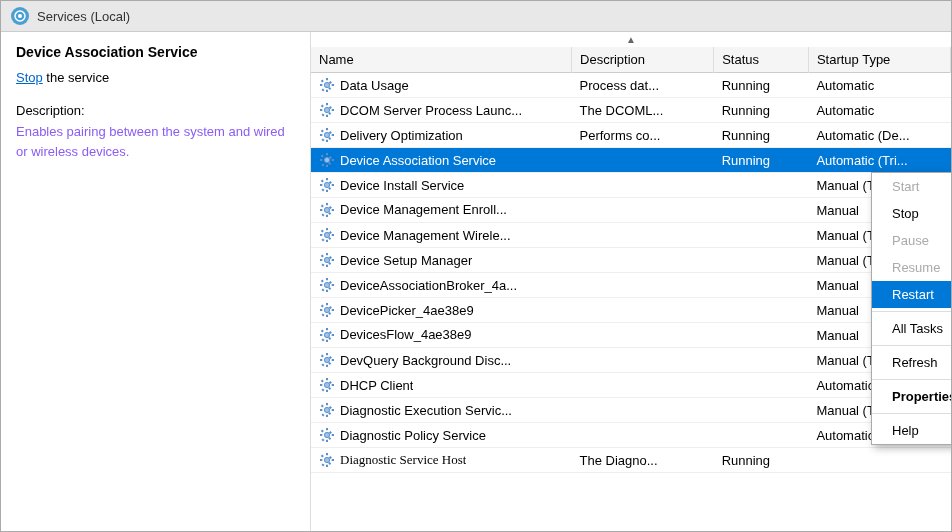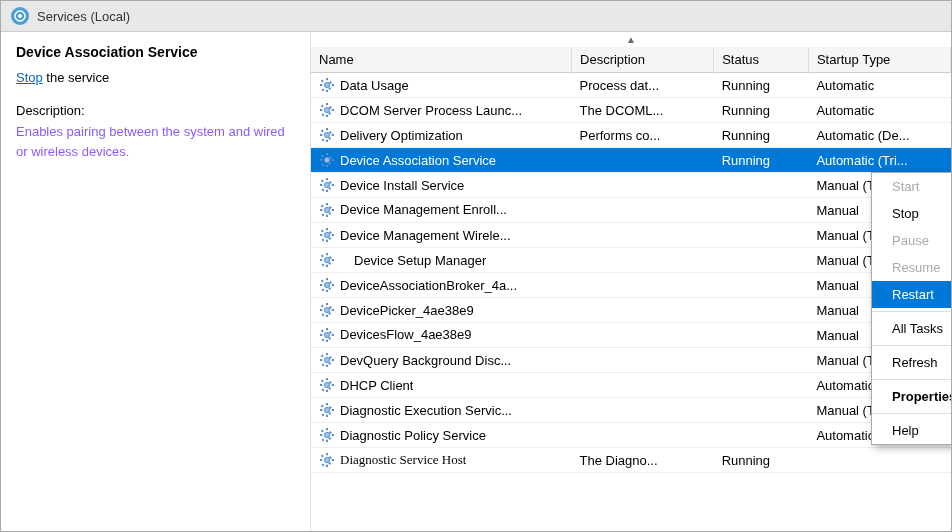--- a/index.html
+++ b/index.html
@@ -353,21 +353,21 @@
                     <path d="M7 1h2v2.3h-2zM7 12.7h2V15h-2zM1 7h2.3v2H1zM12.7 7H15v2h-2.3zM3.2 2.5l1.6 1.6-1.4 1.4L1.8 3.9zM10.6 9.9l1.6 1.6-1.4 1.4-1.6-1.6zM2.5 12.8l1.4-1.4 1.6 1.6-1.4 1.4zM9.9 5.4l1.4-1.4 1.6 1.6-1.4 1.4z" fill="#5a8fcc"></path>
                     <circle cx="8" cy="8" r="2.5" fill="#a0c4e8" stroke="#5a8fcc" stroke-width="0.8"></circle>
                   </svg>
                   <span style="overflow: hidden; text-overflow: ellipsis; white-space: nowrap;">Device Management Wirele...</span>
                 </td>
                 <td class="col-desc"></td>
                 <td class="col-status"></td>
                 <td class="col-startup">Manual (Trigg...</td>
               </tr>
               <tr>
-                <td class="col-name" style="display: flex; align-items: center; gap: 19px; max-width: 220px; overflow: hidden; text-overflow: ellipsis; white-space: nowrap;">
+                <td class="col-name" style="display: flex; align-items: center; gap: 5px; max-width: 220px; overflow: hidden; text-overflow: ellipsis; white-space: nowrap;">
                   <svg width="16" height="16" viewBox="0 0 16 16" style="flex-shrink: 0;">
                     <rect width="16" height="16" fill="none"></rect>
                     <path d="M8 5.5A2.5 2.5 0 1 1 8 10.5A2.5 2.5 0 0 1 8 5.5Z" fill="#c0d8f0" stroke="#5a8fcc" stroke-width="1"></path>
                     <path d="M7 1h2v2.3h-2zM7 12.7h2V15h-2zM1 7h2.3v2H1zM12.7 7H15v2h-2.3zM3.2 2.5l1.6 1.6-1.4 1.4L1.8 3.9zM10.6 9.9l1.6 1.6-1.4 1.4-1.6-1.6zM2.5 12.8l1.4-1.4 1.6 1.6-1.4 1.4zM9.9 5.4l1.4-1.4 1.6 1.6-1.4 1.4z" fill="#5a8fcc"></path>
                     <circle cx="8" cy="8" r="2.5" fill="#a0c4e8" stroke="#5a8fcc" stroke-width="0.8"></circle>
                   </svg>
                   <span style="overflow: hidden; text-overflow: ellipsis; white-space: nowrap;">Device Setup Manager</span>
                 </td>
                 <td class="col-desc"></td>
                 <td class="col-status"></td>

